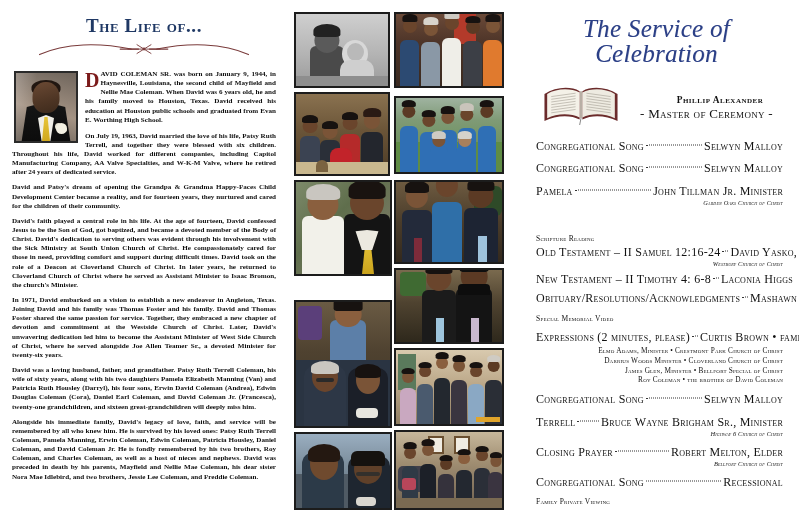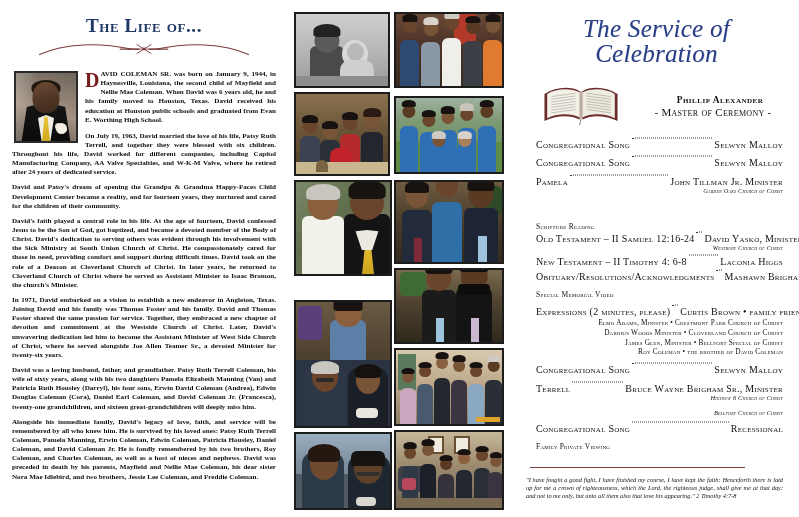--- a/index.html
+++ b/index.html
@@ -137,32 +137,32 @@
     position: absolute; left: 18px; top: 6px;
     width: 82px; height: 46px;
   }
   .mc-name {
     position: absolute; left: 118px; top: 22px; width: 160px;
     text-align: center;
     font-variant: small-caps; font-weight: bold;
     font-size: 9.4px; letter-spacing: 0.5px; color: #111;
   }
   .mc-role {
-    position: absolute; left: 111px; top: 33px; width: 160px;
-    text-align: center;
-    font-variant: small-caps; font-size: 11px;
+    position: absolute; left: 118px; top: 33px; width: 160px;
+    text-align: left;
+    font-variant: small-caps; font-size: 13px;
     letter-spacing: 0.3px; color: #111;
   }
 
   .program { margin-top: 6px; padding: 0 8px 0 14px; }
   .p-item { margin-bottom: 7.4px; }
   .p-line {
-    display: flex; align-items: flex-start; width: 100%;
+    display: flex; align-items: center; width: 100%;
     font-variant: small-caps; color: #111;
-    font-size: 10px; letter-spacing: 0.25px;
+    font-size: 12px; letter-spacing: 0.25px;
     font-family: "Liberation Serif", serif;
   }
   .p-label { white-space: nowrap; }
   .p-dots {
     flex: 1 1 auto; margin: 0 2px;
     border-bottom: 1px dotted #333;
     transform: translateY(-1.5px);
     min-width: 6px;
   }
   .p-person { white-space: nowrap; text-align: right; }
@@ -469,20 +469,25 @@
       <div class="p-item">
         <div class="p-line">
           <span class="p-label">Terrell</span>
           <span class="p-dots"></span>
           <span class="p-person">Bruce Wayne Brigham Sr., Minister</span>
         </div>
         <div class="p-sub">Highway 6 Church of Christ</div>
       </div>
 
       <div class="p-item">
+        <div class="p-line">
+          <span class="p-label">Closing Prayer</span>
+          <span class="p-dots"></span>
+          <span class="p-person">Robert Melton, Elder</span>
+        </div>
         <div class="p-sub">Bellfort Church of Christ</div>
       </div>
 
       <div class="p-item">
         <div class="p-line">
           <span class="p-label">Congregational Song</span>
           <span class="p-dots"></span>
           <span class="p-person">Recessional</span>
         </div>
       </div>

